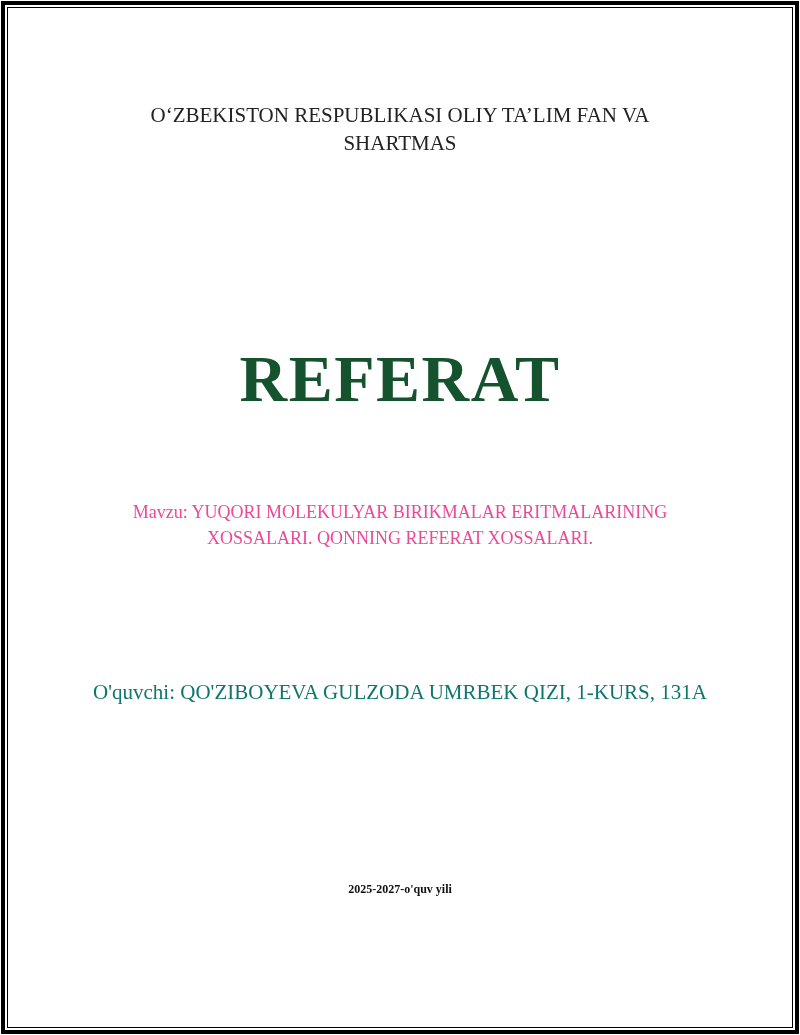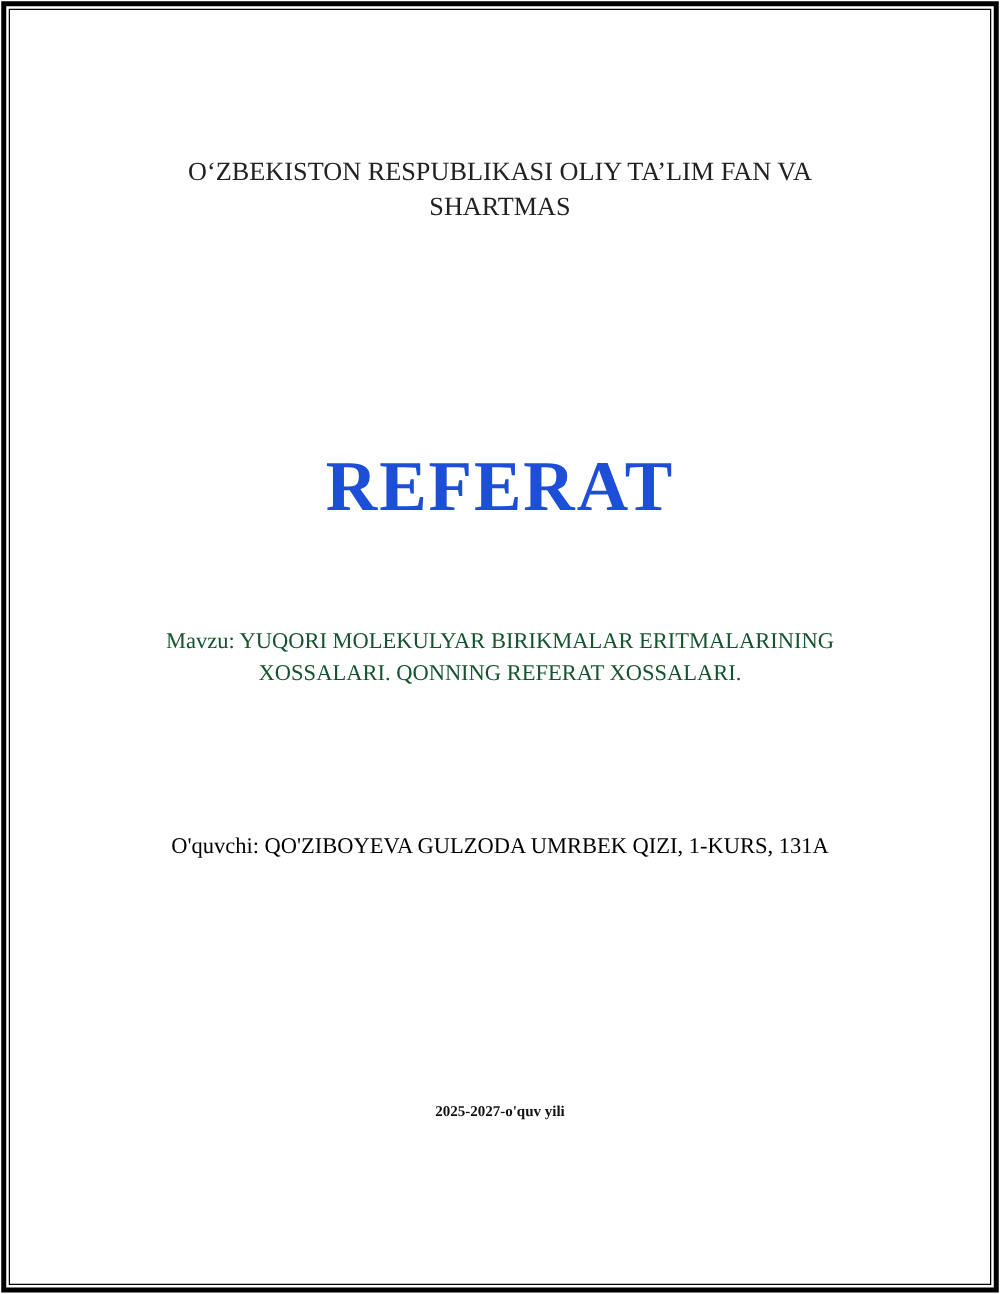--- a/index.html
+++ b/index.html
@@ -28,44 +28,44 @@
     inset: 2px;
     border: 1.5px solid #000000;
   }
   .textblock {
     position: absolute;
     left: 40px;
     right: 40px;
     text-align: center;
   }
   .header-block {
-    top: 123px;
+    top: 101px;
     font-size: 21px;
     line-height: 28px;
     color: #222222;
   }
   .title-block {
-    top: 351px;
-    font-size: 57px;
+    top: 340px;
+    font-size: 66px;
     line-height: 78px;
     font-weight: bold;
     letter-spacing: 1.5px;
-    color: #1d4ed8;
+    color: #14532d;
   }
   .topic-block {
     top: 499px;
     font-size: 18px;
     line-height: 26px;
-    color: #14532d;
+    color: #ec4899;
   }
   .student-block {
-    top: 664px;
-    font-size: 18px;
+    top: 680px;
+    font-size: 21px;
     line-height: 25px;
-    color: #000000;
+    color: #0f766e;
   }
   .year-block {
     top: 882px;
     font-size: 12px;
     line-height: 15px;
     font-weight: bold;
     color: #111111;
   }
 </style>
 </head>

